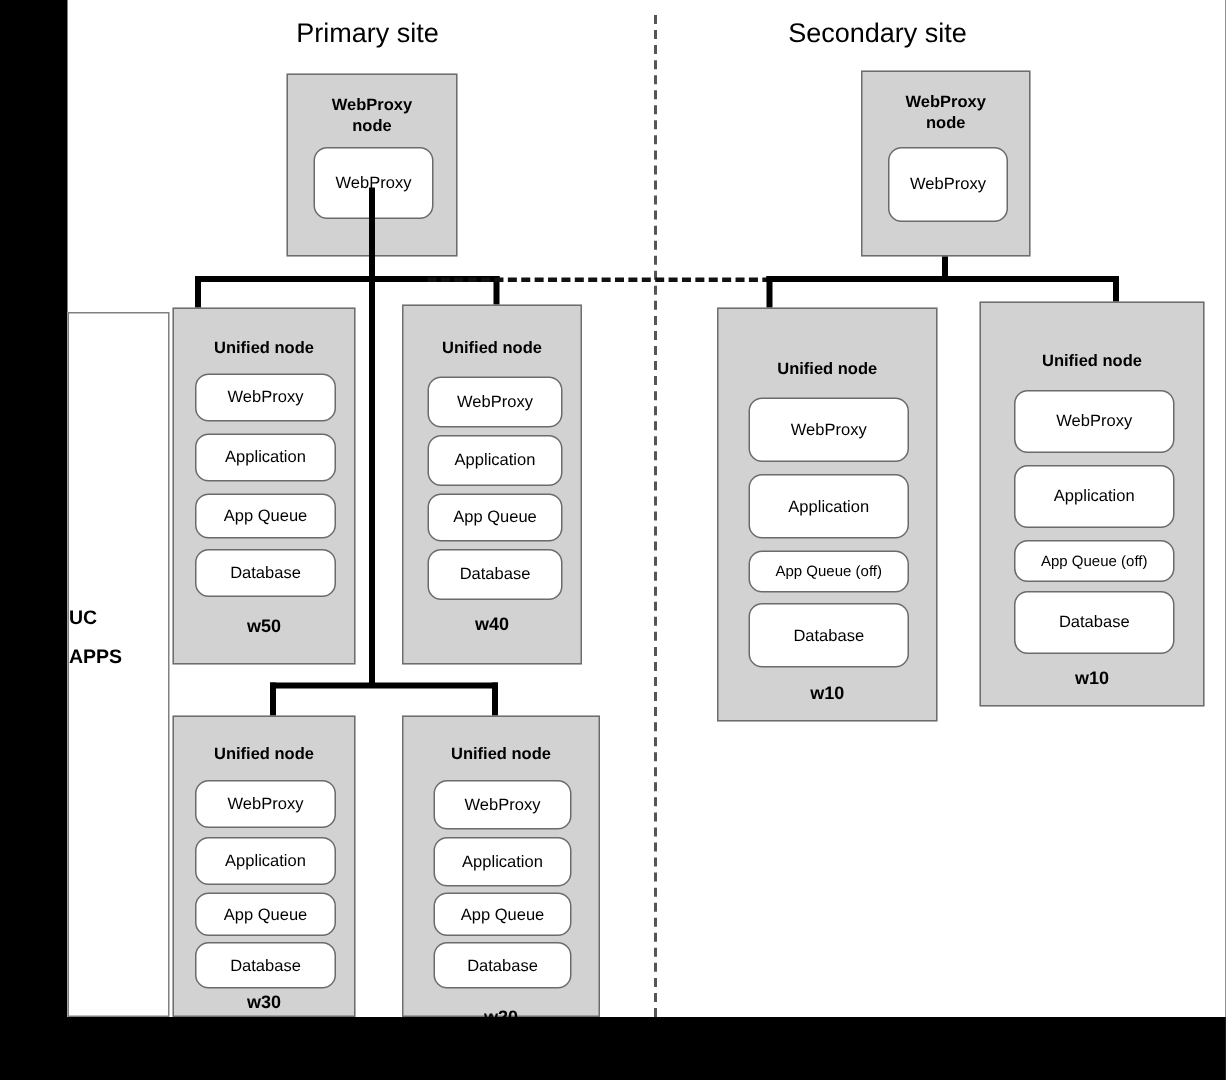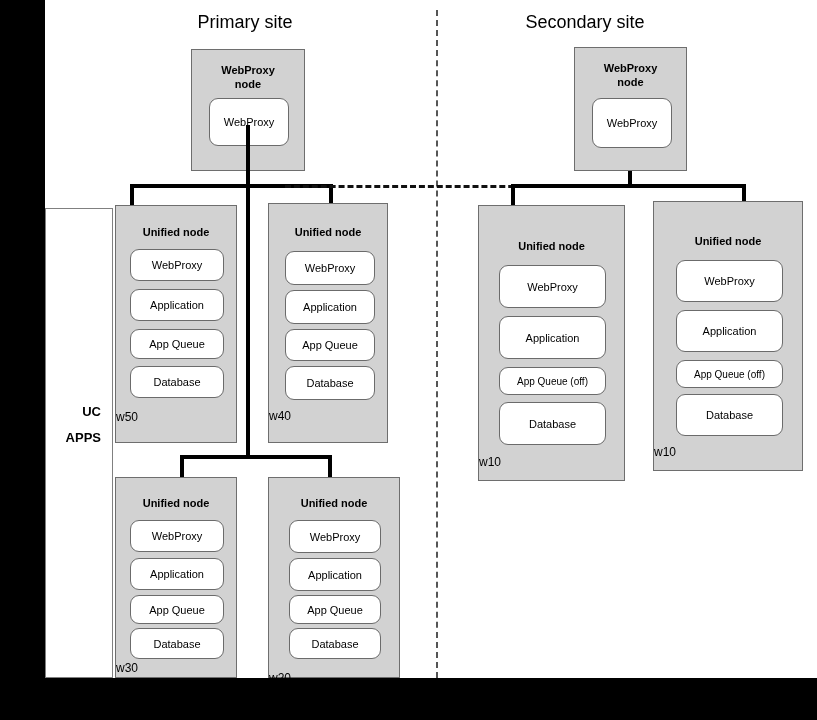--- a/index.html
+++ b/index.html
@@ -50,22 +50,23 @@
     left: 0; right: 0;
     text-align: center;
     font-size: 11px;
     font-weight: bold;
     color: #000;
     white-space: nowrap;
   }
   .node-footer {
     position: absolute;
     left: 0; right: 0;
+    text-align: center;
     font-size: 12px;
-    font-weight: normal;
+    font-weight: bold;
     color: #000;
     white-space: nowrap;
   }
   .svc-box {
     position: absolute;
     background: #ffffff;
     border: 1.5px solid #6b6b6b;
     border-radius: 9px;
     box-sizing: border-box;
     display: flex;
@@ -100,22 +101,22 @@
   }
   
   .uc-panel {
     position: absolute;
     background: #ffffff;
     border: 1.5px solid #808080;
     box-sizing: border-box;
   }
   .uc-label {
     position: absolute;
-    left: 0; right: 11px;
-    text-align: right;
+    left: 0; right: 0;
+    text-align: left;
     font-size: 13px;
     font-weight: bold;
     color: #000;
     line-height: 26px;
     white-space: nowrap;
   }
 </style>
 </head>
 <body>
 

